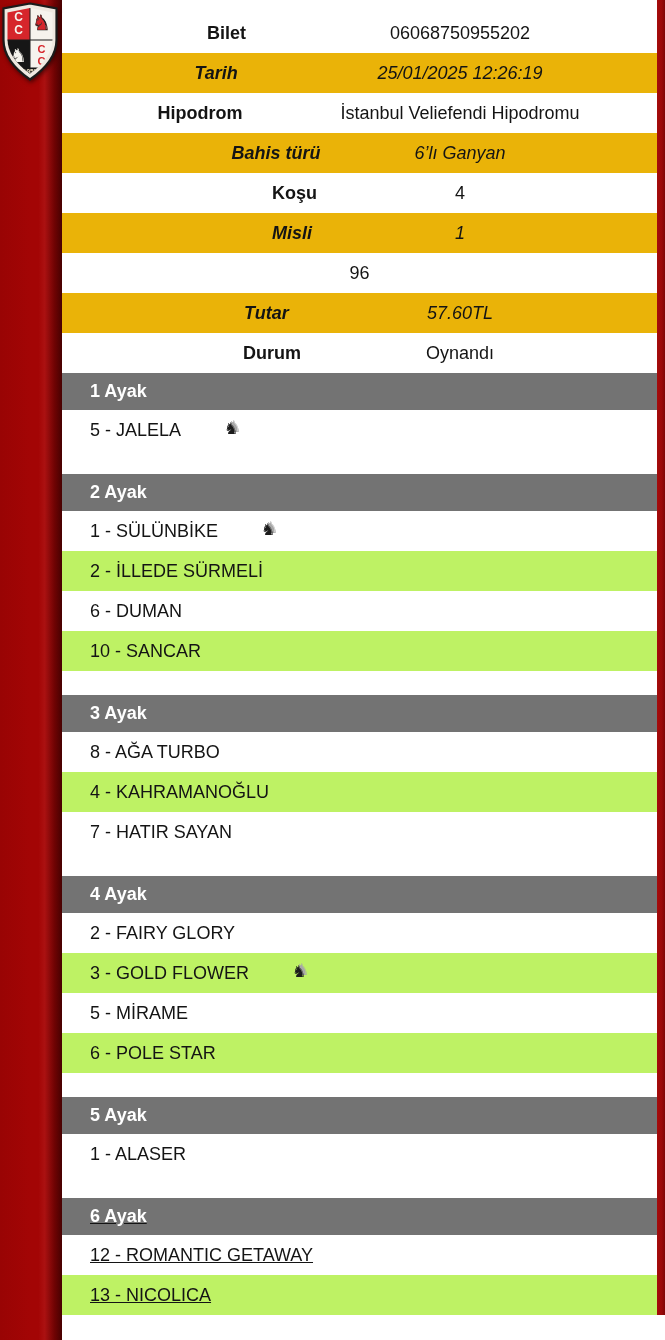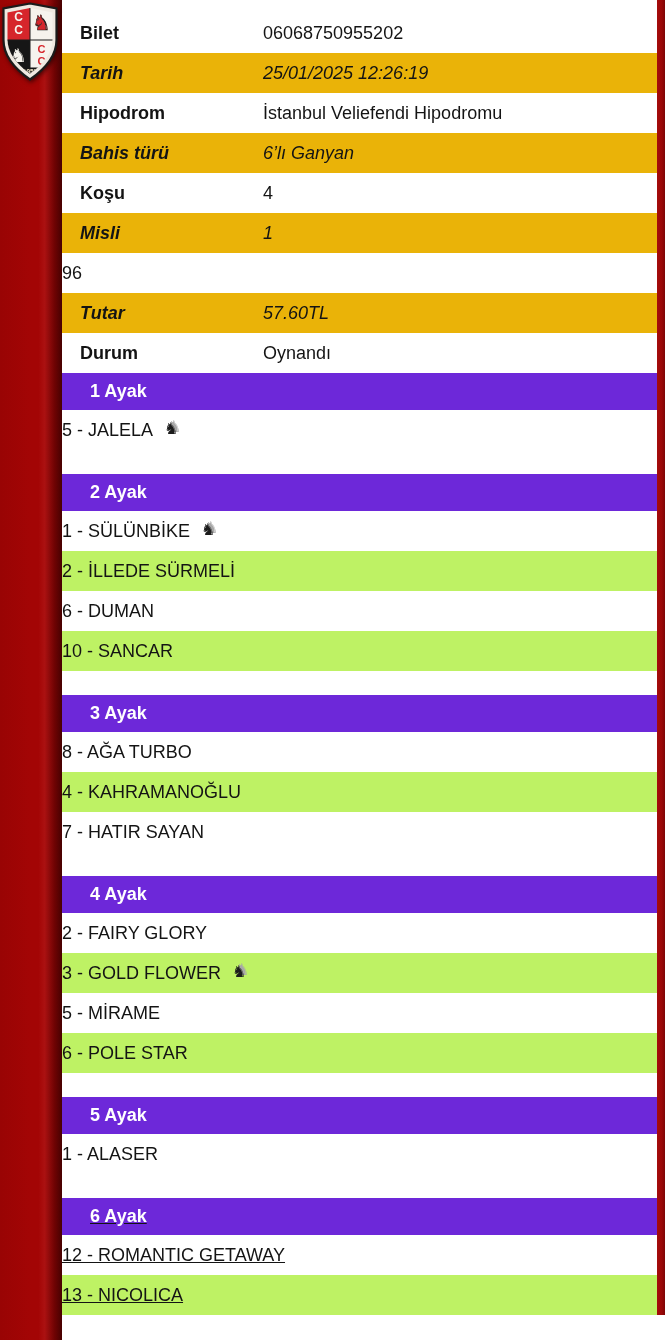--- a/index.html
+++ b/index.html
@@ -22,39 +22,39 @@
   .right-border{
     position:absolute;left:657px;top:0;width:8px;height:1315px;
     background:linear-gradient(90deg,#a50b0b 0%,#9a0808 60%,#7e0505 100%);
   }
   
   .content{
     position:absolute;left:62px;top:0;width:595px;
   }
   .info-table{margin-top:13px;}
   .info-row{
-    height:40px;display:flex;align-items:center;font-size:18px;background:#ffffff;
+    height:40px;display:flex;align-items:center;font-size:18px;background:#ffffff;justify-content:center;
   }
   .info-row.alt{background:#eab308;font-style:italic;}
   .info-row .lbl{
     font-weight:700;width:183px;padding-left:18px;flex:0 0 auto;
     white-space:nowrap;
   }
   .info-row .val{white-space:nowrap;}
   
   .leg{margin-bottom:24px;}
   .leg:last-child{margin-bottom:0;text-decoration:underline;}
   .leg-header{
-    height:37px;background:#6d28d9;color:#ffffff;
+    height:37px;background:#737373;color:#ffffff;
     font-weight:700;font-size:18px;
     display:flex;align-items:center;padding-left:28px;
   }
   .horse-row{
     height:40px;display:flex;align-items:center;
-    font-size:18px;background:#ffffff;white-space:nowrap;
+    padding-left:28px;font-size:18px;background:#ffffff;white-space:nowrap;gap:32px;
   }
   .horse-row.alt{background:#bef264;}
   .horse-icon{
     margin-left:11px;font-size:16px;line-height:1;color:#1c1c1c;
     text-shadow:3px -2px 0 #a8a8a8;
     transform:translateY(-1px);
   }
 </style>
 </head>
 <body>

